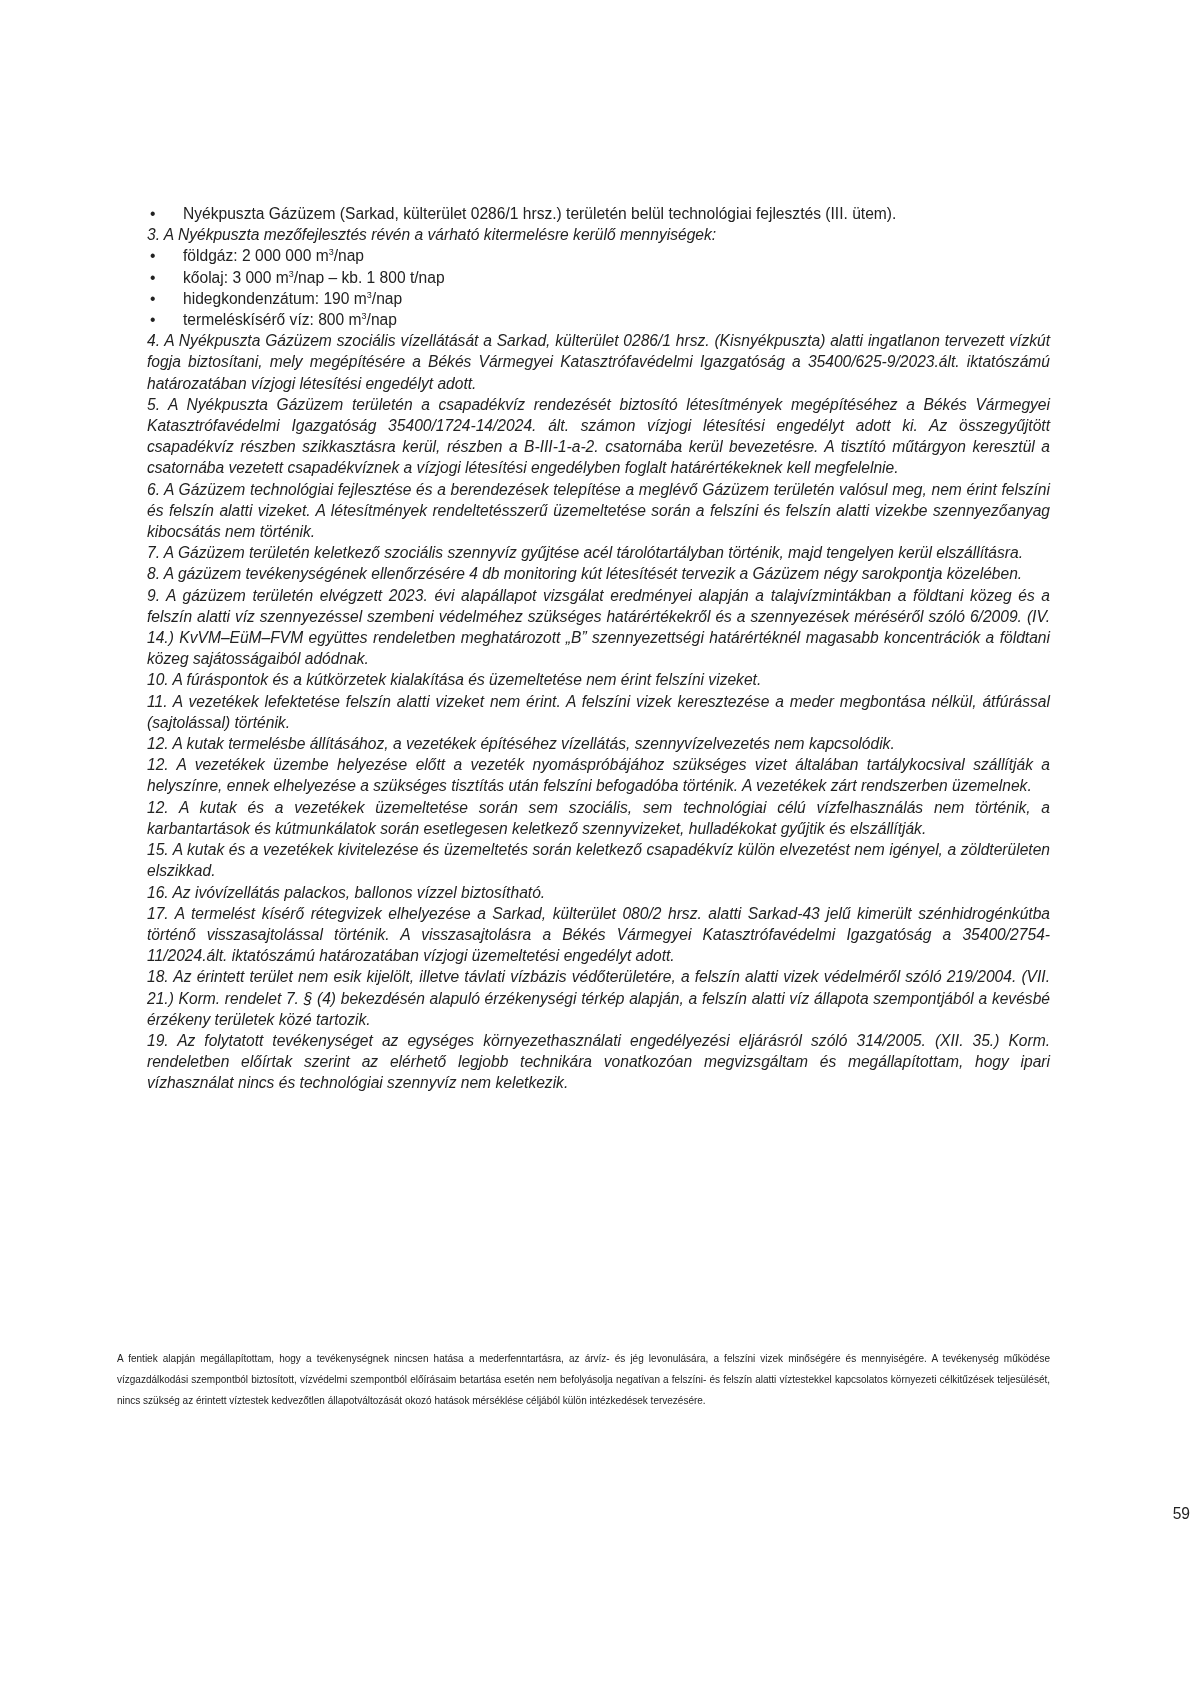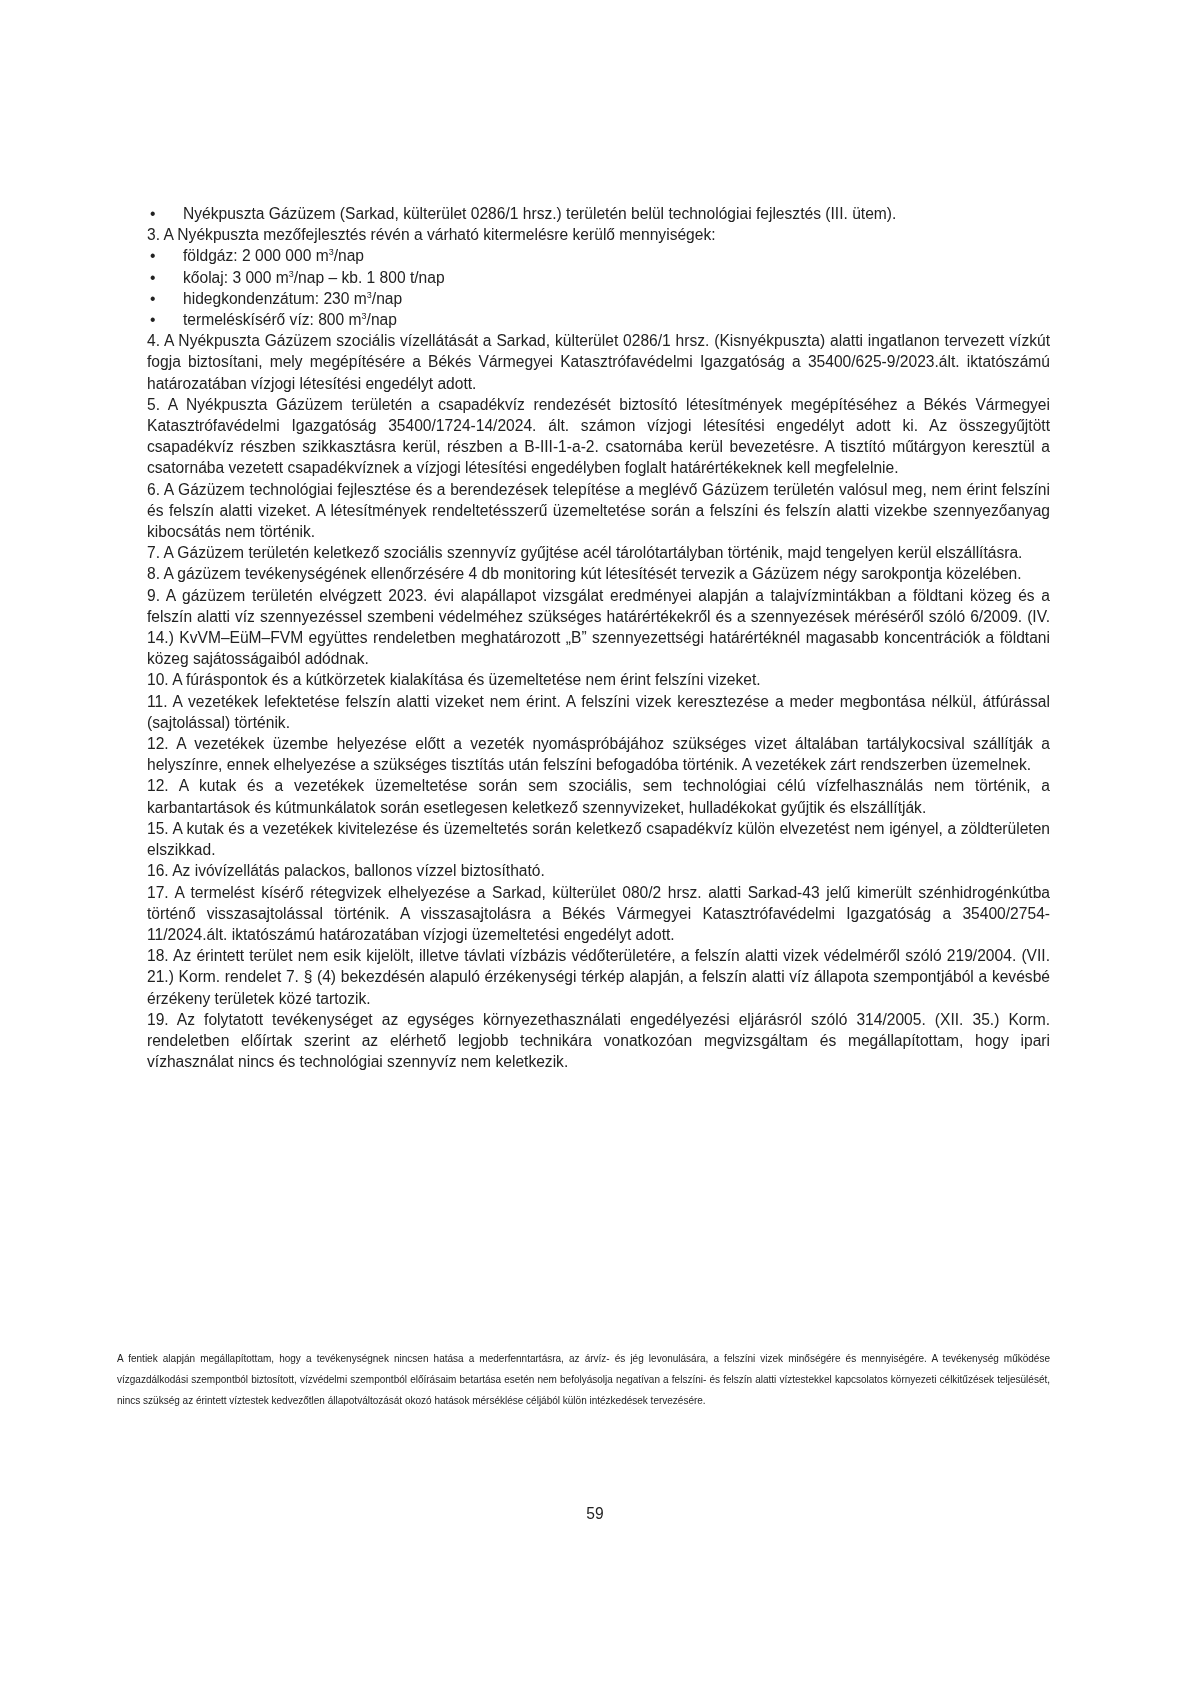--- a/index.html
+++ b/index.html
@@ -3,24 +3,24 @@
 <meta charset="utf-8">
 <style>
   html, body { margin: 0; padding: 0; background: #ffffff; }
   body { width: 1190px; height: 1684px; position: relative; overflow: hidden;
          font-family: "Liberation Sans", sans-serif; color: #222222; }
   .page { position: absolute; left: 0; top: 0; width: 1190px; height: 1684px; }
   .content { position: absolute; left: 147px; top: 203px; width: 903px;
              font-size: 15.6px; line-height: 21.2px; }
   .bullet { position: relative; padding-left: 36px; text-align: justify; }
   .bullet .dot { position: absolute; left: 3px; top: 0; }
-  .para { text-align: justify; text-align-last: left; }
+  .para { text-align: justify; text-align-last: left; font-style: italic; }
   .final { position: absolute; left: 117px; top: 1348px; width: 933px;
            font-size: 10px; line-height: 21.2px; text-align: justify; text-align-last: left; }
-  .pagenum { position: absolute; left: 0; width: 1190px; top: 1505px; text-align: center;
+  .pagenum { position: absolute; left: 0; width: 1190px; top: 1505px; text-align: right;
              font-size: 15.6px; }
   sup { font-size: 9px; line-height: 0; vertical-align: 6px; }
 </style>
 </head>
 <body>
 
 <div class="page">
   <div class="content">
     <div class="bullet">
       <span class="dot">•</span>
@@ -31,35 +31,36 @@
       <div class="bullet">
         <span class="dot">•</span>
         <span>földgáz: 2 000 000 m</span><sup>3</sup><span>/nap</span>
       </div>
       <div class="bullet">
         <span class="dot">•</span>
         <span>kőolaj: 3 000 m</span><sup>3</sup><span>/nap – kb. 1 800 t/nap</span>
       </div>
       <div class="bullet">
         <span class="dot">•</span>
-        <span>hidegkondenzátum: 230 m</span><sup>3</sup><span>/nap</span>
+        <span>hidegkondenzátum: 190 m</span><sup>3</sup><span>/nap</span>
       </div>
       <div class="bullet">
         <span class="dot">•</span>
         <span>termeléskísérő víz: 800 m</span><sup>3</sup><span>/nap</span>
       </div>
     </div>
     <div class="para">4. A Nyékpuszta Gázüzem szociális vízellátását a Sarkad, külterület 0286/1 hrsz. (Kisnyékpuszta) alatti ingatlanon tervezett vízkút fogja biztosítani, mely megépítésére a Békés Vármegyei Katasztrófavédelmi Igazgatóság a 35400/625-9/2023.ált. iktatószámú határozatában vízjogi létesítési engedélyt adott.</div>
     <div class="para">5. A Nyékpuszta Gázüzem területén a csapadékvíz rendezését biztosító létesítmények megépítéséhez a Békés Vármegyei Katasztrófavédelmi Igazgatóság 35400/1724-14/2024. ált. számon vízjogi létesítési engedélyt adott ki. Az összegyűjtött csapadékvíz részben szikkasztásra kerül, részben a B-III-1-a-2. csatornába kerül bevezetésre. A tisztító műtárgyon keresztül a csatornába vezetett csapadékvíznek a vízjogi létesítési engedélyben foglalt határértékeknek kell megfelelnie.</div>
     <div class="para">6. A Gázüzem technológiai fejlesztése és a berendezések telepítése a meglévő Gázüzem területén valósul meg, nem érint felszíni és felszín alatti vizeket. A létesítmények rendeltetésszerű üzemeltetése során a felszíni és felszín alatti vizekbe szennyezőanyag kibocsátás nem történik.</div>
     <div class="para">7. A Gázüzem területén keletkező szociális szennyvíz gyűjtése acél tárolótartályban történik, majd tengelyen kerül elszállításra.</div>
     <div class="para">8. A gázüzem tevékenységének ellenőrzésére 4 db monitoring kút létesítését tervezik a Gázüzem négy sarokpontja közelében.</div>
     <div class="para">9. A gázüzem területén elvégzett 2023. évi alapállapot vizsgálat eredményei alapján a talajvízmintákban a földtani közeg és a felszín alatti víz szennyezéssel szembeni védelméhez szükséges határértékekről és a szennyezések méréséről szóló 6/2009. (IV. 14.) KvVM–EüM–FVM együttes rendeletben meghatározott „B” szennyezettségi határértéknél magasabb koncentrációk a földtani közeg sajátosságaiból adódnak.</div>
     <div class="para">10. A fúráspontok és a kútkörzetek kialakítása és üzemeltetése nem érint felszíni vizeket.</div>
     <div class="para">11. A vezetékek lefektetése felszín alatti vizeket nem érint. A felszíni vizek keresztezése a meder megbontása nélkül, átfúrással (sajtolással) történik.</div>
+    <div class="para">12. A kutak termelésbe állításához, a vezetékek építéséhez vízellátás, szennyvízelvezetés nem kapcsolódik.</div>
     <div class="para">12. A vezetékek üzembe helyezése előtt a vezeték nyomáspróbájához szükséges vizet általában tartálykocsival szállítják a helyszínre, ennek elhelyezése a szükséges tisztítás után felszíni befogadóba történik. A vezetékek zárt rendszerben üzemelnek.</div>
     <div class="para">12. A kutak és a vezetékek üzemeltetése során sem szociális, sem technológiai célú vízfelhasználás nem történik, a karbantartások és kútmunkálatok során esetlegesen keletkező szennyvizeket, hulladékokat gyűjtik és elszállítják.</div>
     <div class="para">15. A kutak és a vezetékek kivitelezése és üzemeltetés során keletkező csapadékvíz külön elvezetést nem igényel, a zöldterületen elszikkad.</div>
     <div class="para">16. Az ivóvízellátás palackos, ballonos vízzel biztosítható.</div>
     <div class="para">17. A termelést kísérő rétegvizek elhelyezése a Sarkad, külterület 080/2 hrsz. alatti Sarkad-43 jelű kimerült szénhidrogénkútba történő visszasajtolással történik. A visszasajtolásra a Békés Vármegyei Katasztrófavédelmi Igazgatóság a 35400/2754-11/2024.ált. iktatószámú határozatában vízjogi üzemeltetési engedélyt adott.</div>
     <div class="para">18. Az érintett terület nem esik kijelölt, illetve távlati vízbázis védőterületére, a felszín alatti vizek védelméről szóló 219/2004. (VII. 21.) Korm. rendelet 7. § (4) bekezdésén alapuló érzékenységi térkép alapján, a felszín alatti víz állapota szempontjából a kevésbé érzékeny területek közé tartozik.</div>
     <div class="para">19. Az folytatott tevékenységet az egységes környezethasználati engedélyezési eljárásról szóló 314/2005. (XII. 35.) Korm. rendeletben előírtak szerint az elérhető legjobb technikára vonatkozóan megvizsgáltam és megállapítottam, hogy ipari vízhasználat nincs és technológiai szennyvíz nem keletkezik.</div>
   </div>
   <div class="final">A fentiek alapján megállapítottam, hogy a tevékenységnek nincsen hatása a mederfenntartásra, az árvíz- és jég levonulására, a felszíni vizek minőségére és mennyiségére. A tevékenység működése vízgazdálkodási szempontból biztosított, vízvédelmi szempontból előírásaim betartása esetén nem befolyásolja negatívan a felszíni- és felszín alatti víztestekkel kapcsolatos környezeti célkitűzések teljesülését, nincs szükség az érintett víztestek kedvezőtlen állapotváltozását okozó hatások mérséklése céljából külön intézkedések tervezésére.</div>
   <div class="pagenum">59</div>

